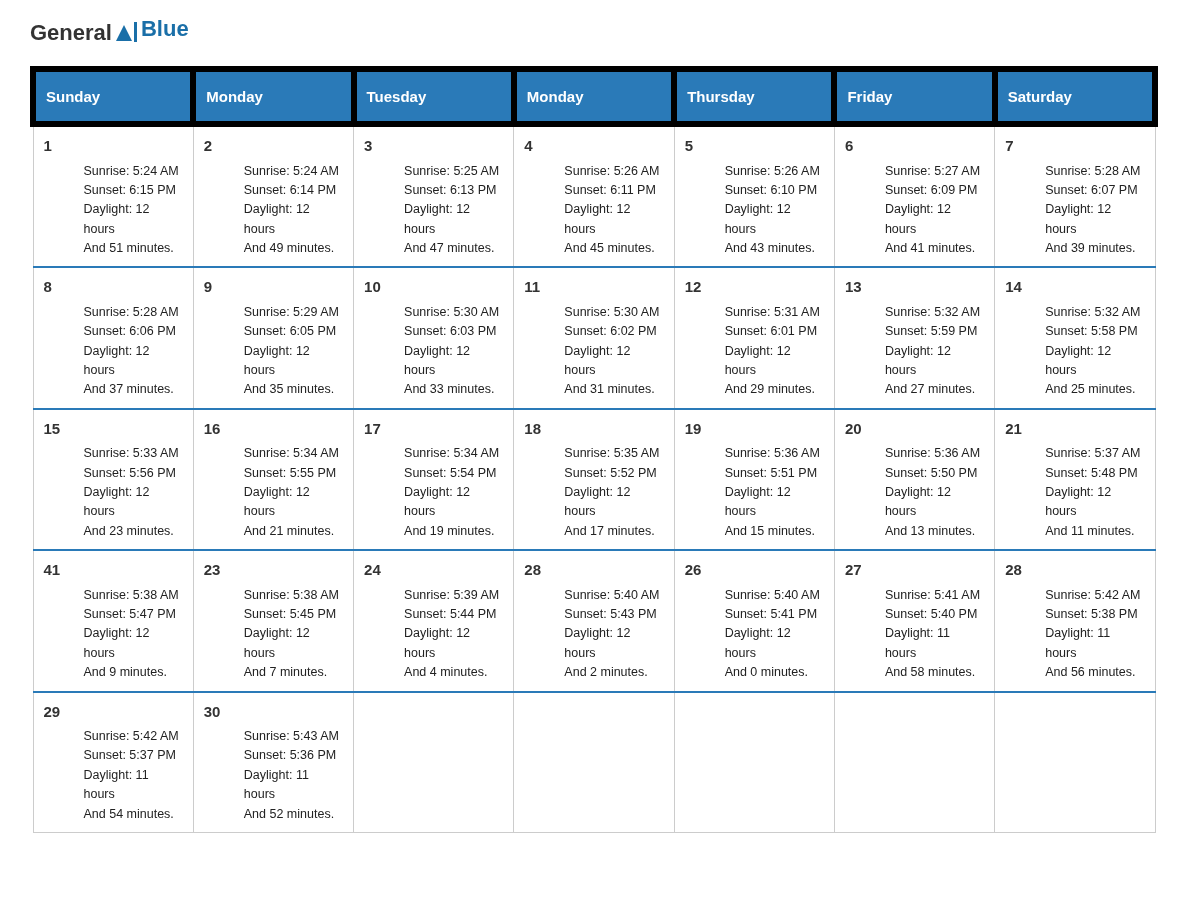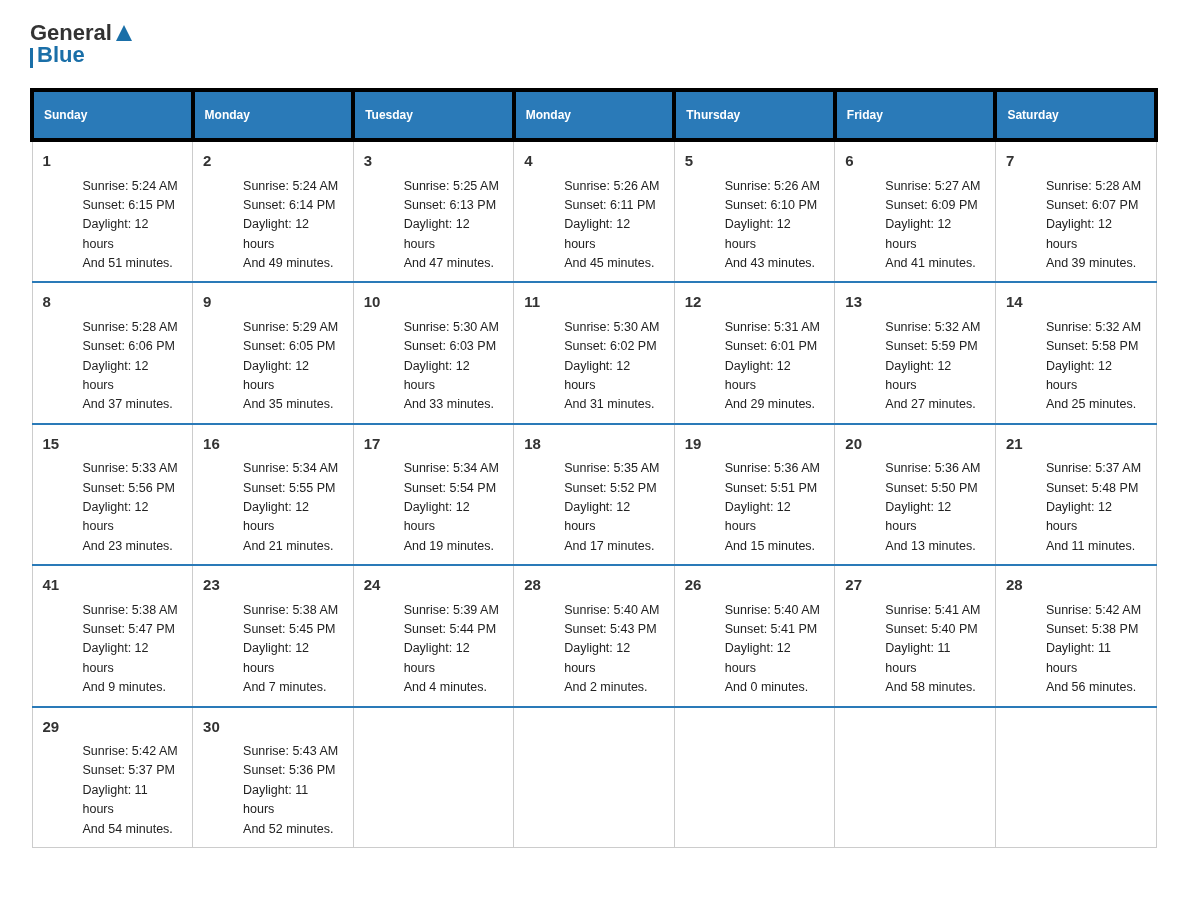--- a/index.html
+++ b/index.html
@@ -10,21 +10,21 @@
       color: #333;
     }
     .header-area {
       display: flex;
       justify-content: space-between;
       align-items: flex-start;
       margin-bottom: 20px;
     }
     .logo-area {
       display: flex;
-      flex-direction: column;
+      flex-direction: row;
       align-items: flex-start;
     }
     .logo-text {
       display: flex;
       align-items: center;
       font-size: 22px;
       font-weight: bold;
       color: #333;
     }
     .logo-general { color: #333; }
@@ -45,24 +45,24 @@
     }
     .calendar-table {
       width: 100%;
       border-collapse: collapse;
       border: 1px solid #aaa;
     }
     .calendar-table th {
       background: #2a7ab8;
       color: #fff;
       padding: 16px 10px;
-      font-size: 12px;
+      font-size: 15px;
       font-weight: bold;
       text-align: left;
-      border: 4px solid #000000;
+      border: 6px solid #000000;
     }
     .calendar-table td {
       vertical-align: top;
       padding: 8px 10px;
       border: 1px solid #ccc;
       font-size: 13px;
       width: 14.28%;
       min-height: 90px;
       line-height: 1.5;
     }

